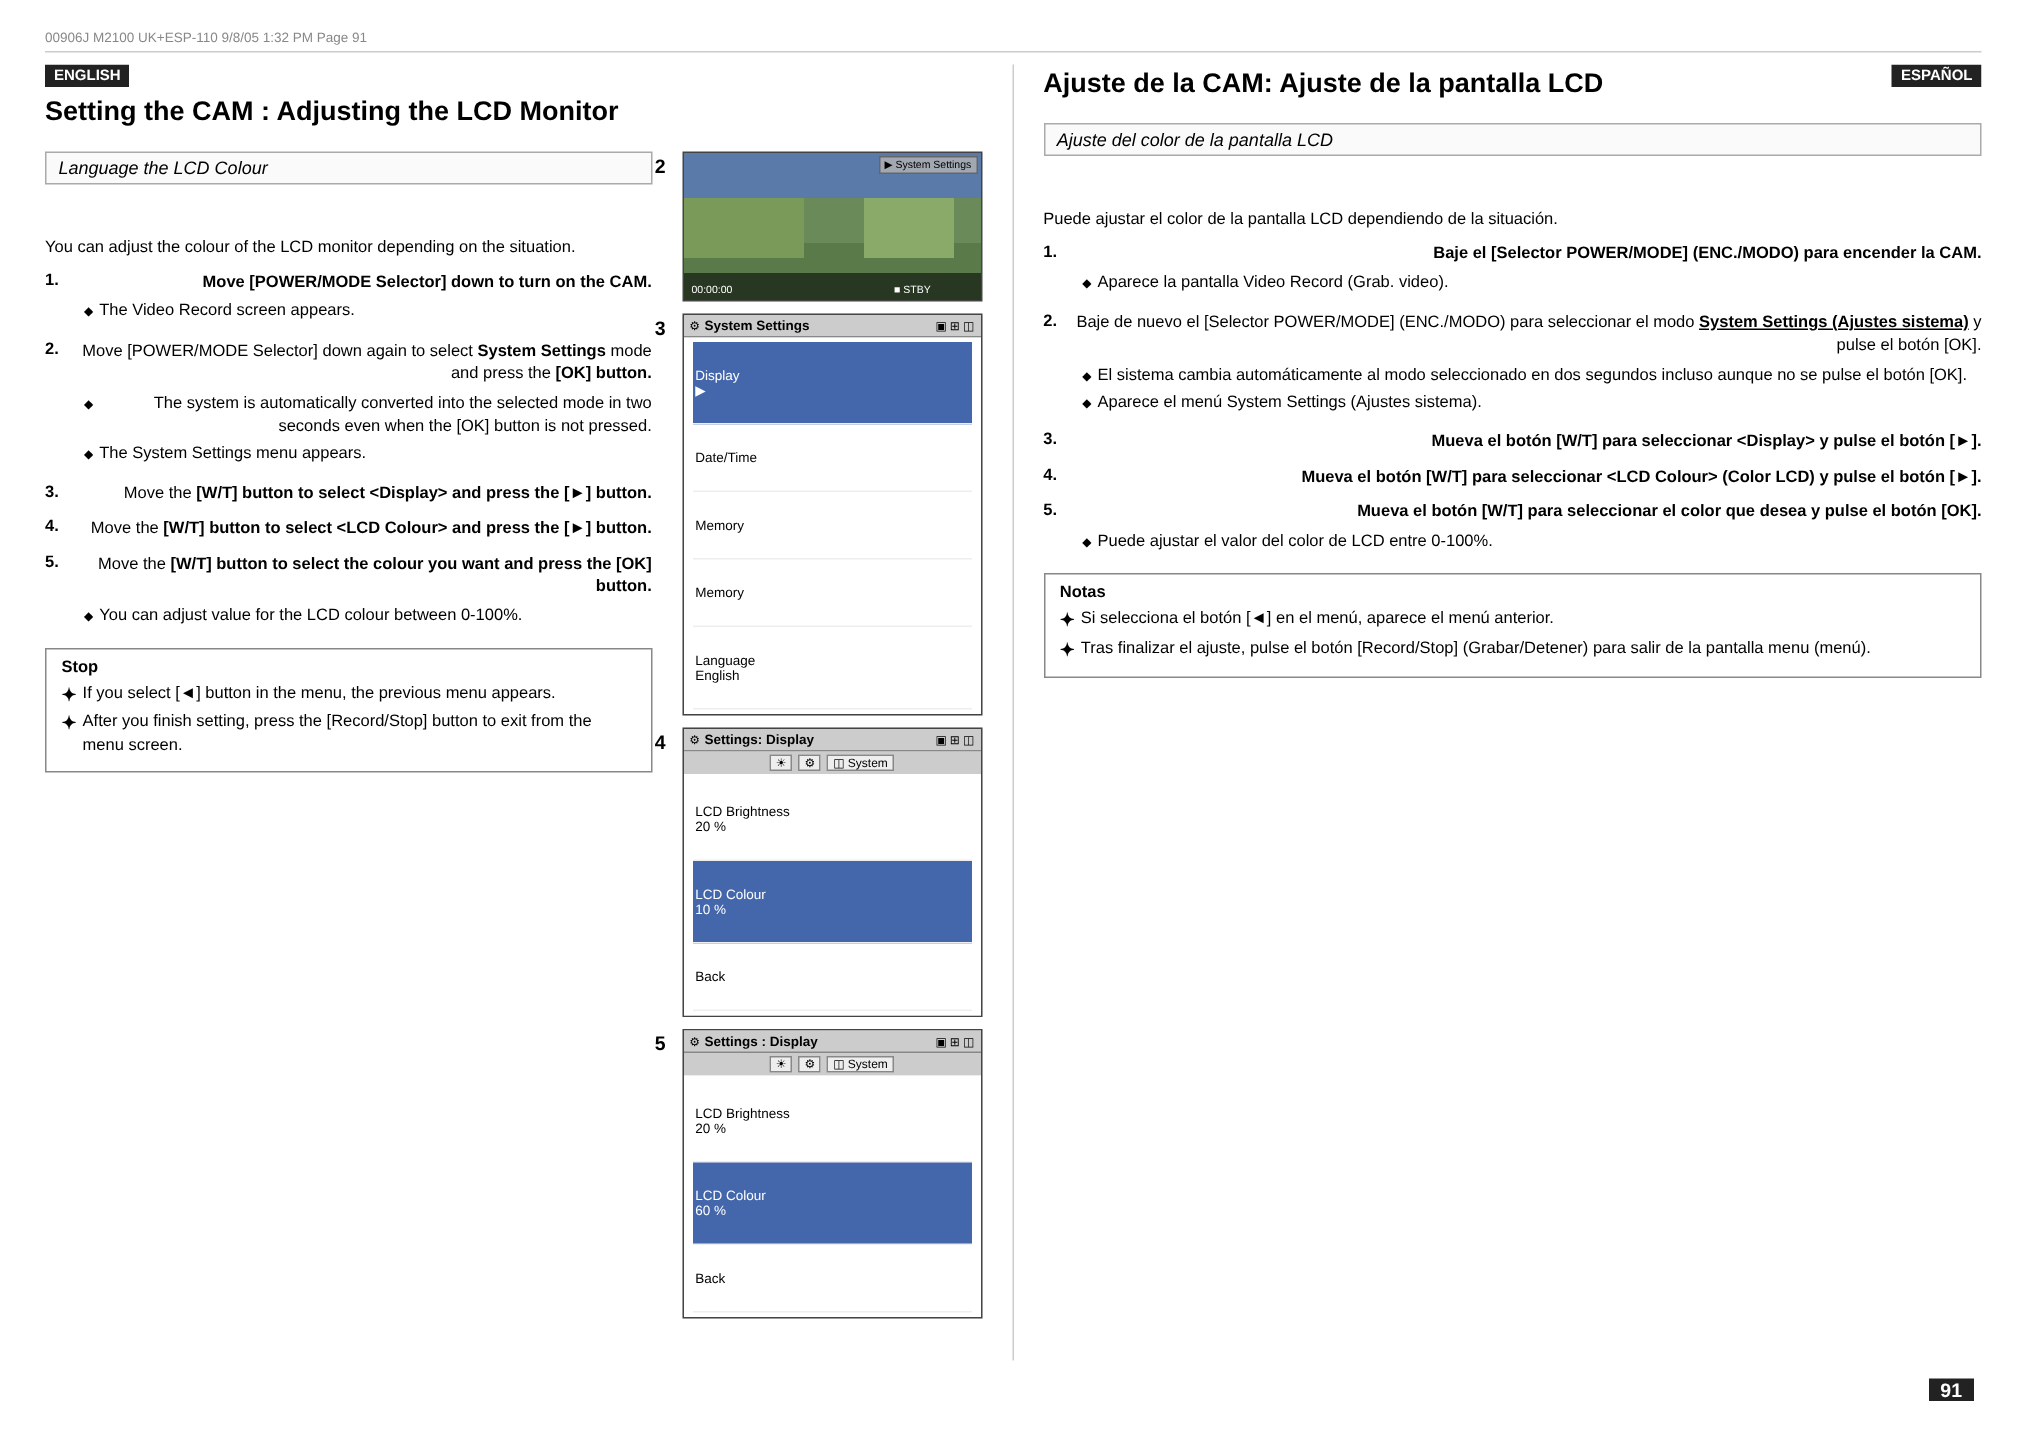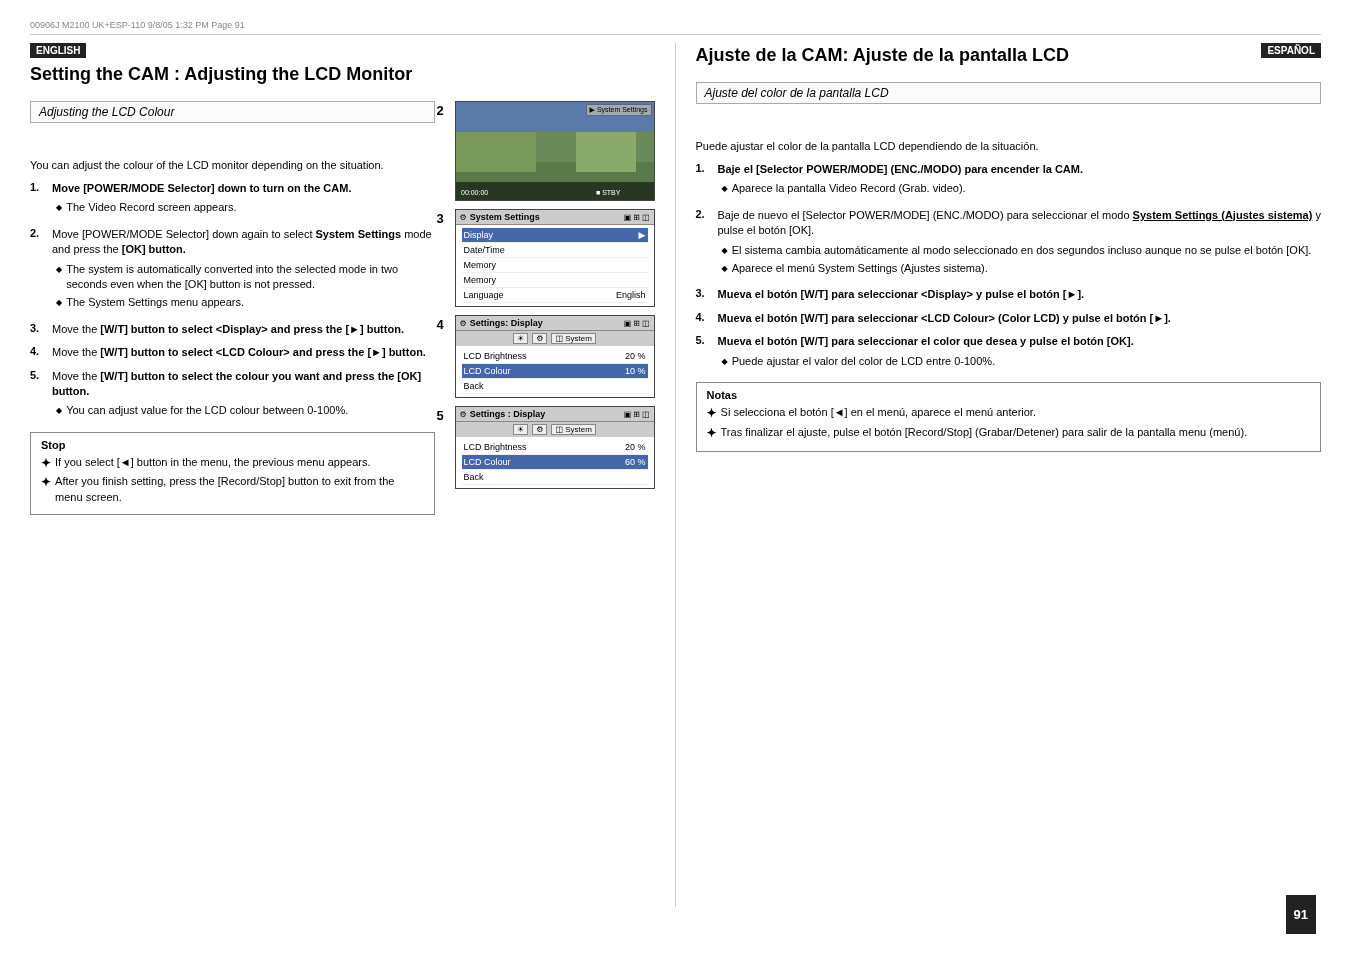--- a/index.html
+++ b/index.html
@@ -112,20 +112,21 @@
     .step-number {
       font-weight: bold;
       font-size: 11px;
       min-width: 18px;
     }
 
     .step-content {
       flex: 1;
       font-size: 11px;
       line-height: 1.4;
+      text-align: right;
     }
 
     .step-content b {
       font-weight: bold;
     }
 
     
     .sub-bullets {
       list-style: none;
       margin-top: 4px;
@@ -225,23 +226,24 @@
 
     .screen-body {
       padding: 3px 6px;
       background: #fff;
       font-size: 9px;
     }
 
     .screen-row {
       display: flex;
       justify-content: space-between;
-      padding: 2px 2px;
+      padding: 17px 2px;
       font-size: 9px;
       border-bottom: 1px solid #eee;
+      flex-direction: column;
     }
 
     .screen-row.highlighted {
       background: #4466aa;
       color: #fff;
     }
 
     
     .cam-image {
       width: 200px;
@@ -254,21 +256,21 @@
 
     
     .page-number-box {
       position: absolute;
       bottom: 20px;
       right: 35px;
       background: #222;
       color: #fff;
       font-size: 13px;
       font-weight: bold;
-      padding: 12px 8px;
+      padding: 0 8px;
       margin-top: 28px;
     }
 
     
     .underline { text-decoration: underline; }
 
     .col-header-area {
       overflow: hidden;
       margin-bottom: 6px;
     }
@@ -294,21 +296,21 @@
   <div class="columns">
 
     <div class="col-left">
       <div class="col-header-area">
         <div class="lang-badge">ENGLISH</div>
         <h1 class="section-title">Setting the CAM : Adjusting the LCD Monitor</h1>
       </div>
 
       <div class="content-with-screens">
         <div class="steps-area">
-          <div class="subsection-title">Adjusting the LCD Colour</div>
+          <div class="subsection-title">Language the LCD Colour</div>
           <p class="intro-text">You can adjust the colour of the LCD monitor depending on the situation.</p>
 
           <ol class="step-list">
 
             <li>
               <span class="step-number">1.</span>
               <div class="step-content">
                 <b>Move [POWER/MODE Selector] down to turn on the CAM.</b>
                 <ul class="sub-bullets">
                   <li>

